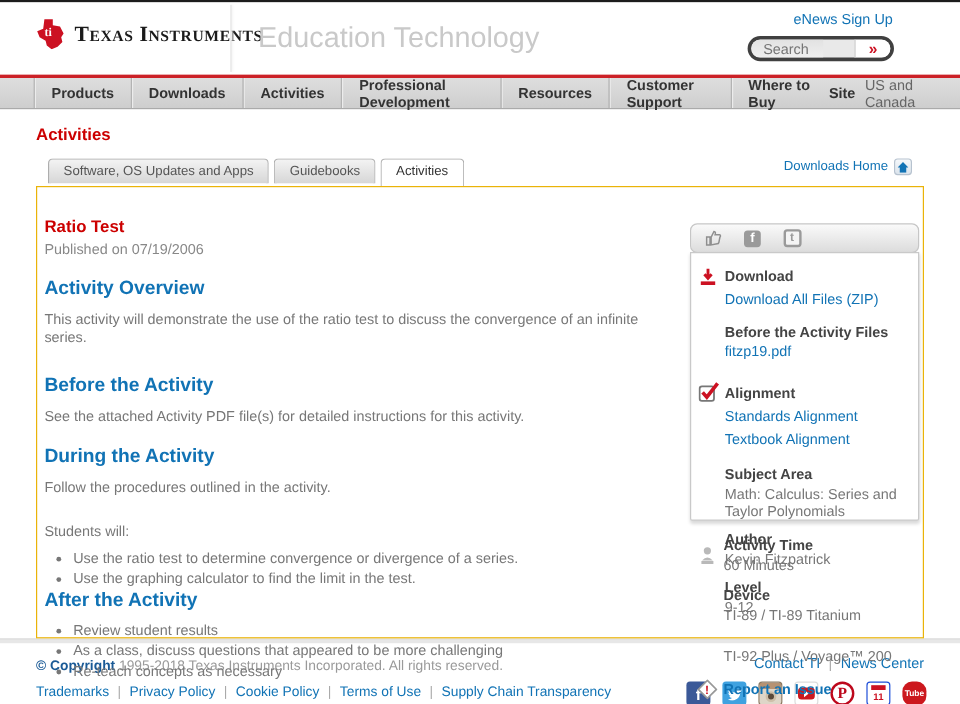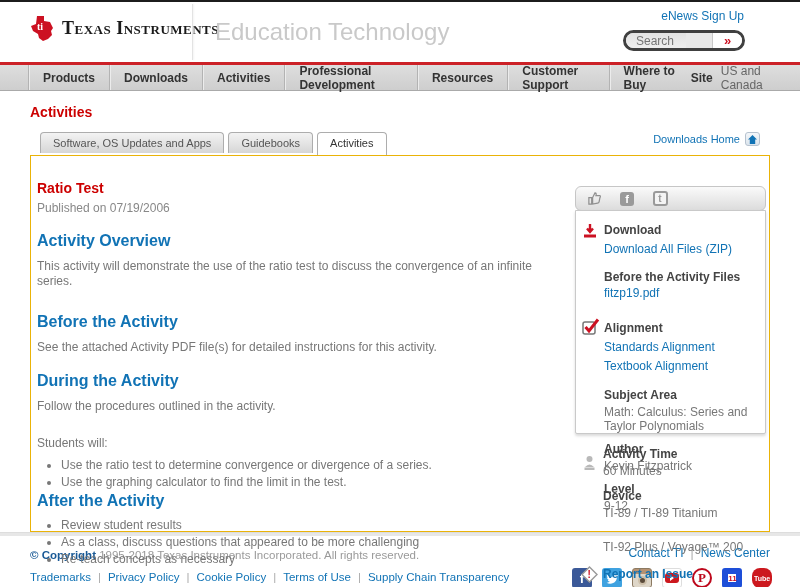--- a/index.html
+++ b/index.html
@@ -98,21 +98,21 @@
   .sico { width:20px; height:20px; border-radius:3px; display:flex; align-items:center; justify-content:center;
     font-weight:bold; color:#fff; font-size:13px; cursor:pointer; }
   .fb { background:#3b5998; }
   .tw { background:#3fa2e0; }
   .ig { background:linear-gradient(#b69272 30%,#ded6c8 30%); border:1px solid #8c7a62; position:relative; }
   .ig .lens { width:9px; height:9px; border-radius:50%; background:#5a4a3a; border:2px solid #cdbfa9; margin-top:4px; }
   .yt { background:#fff; border:1px solid #ddd; }
   .yt .play { width:14px; height:10px; background:#cc181e; border-radius:3px; display:flex; align-items:center; justify-content:center; }
   .yt .tri { width:0; height:0; border-left:4px solid #fff; border-top:3px solid transparent; border-bottom:3px solid transparent; }
   .pin { background:#fff; border:2px solid #bd081c; border-radius:50%; color:#bd081c; font-family:"Liberation Serif",serif; }
-  .calc { background:#fff; border:6px solid #1d4ed8; color:#cc1122; font-size:8px; flex-direction:row; gap:1px; }
+  .calc { background:#fff; border:1px solid #1d4ed8; color:#cc1122; font-size:8px; flex-direction:column; gap:1px; }
   .calc .scr { width:12px; height:4px; background:#cc1122; }
   .tube { background:#cc181e; border-radius:8px; color:#fff; font-size:7px; font-weight:bold; }
 </style>
 </head>
 <body>
 
 <div class="top-edge"></div>
 
 <div class="header">
   <div class="brand">

